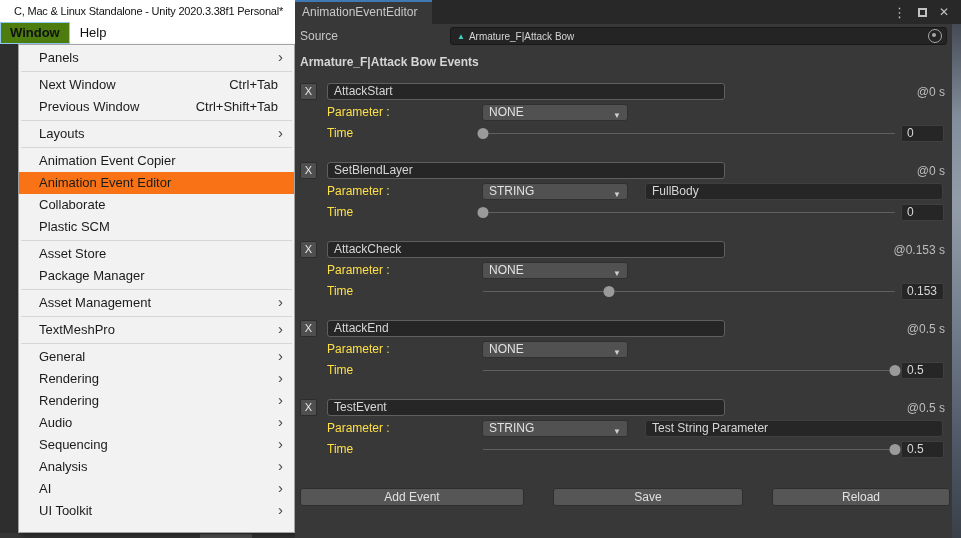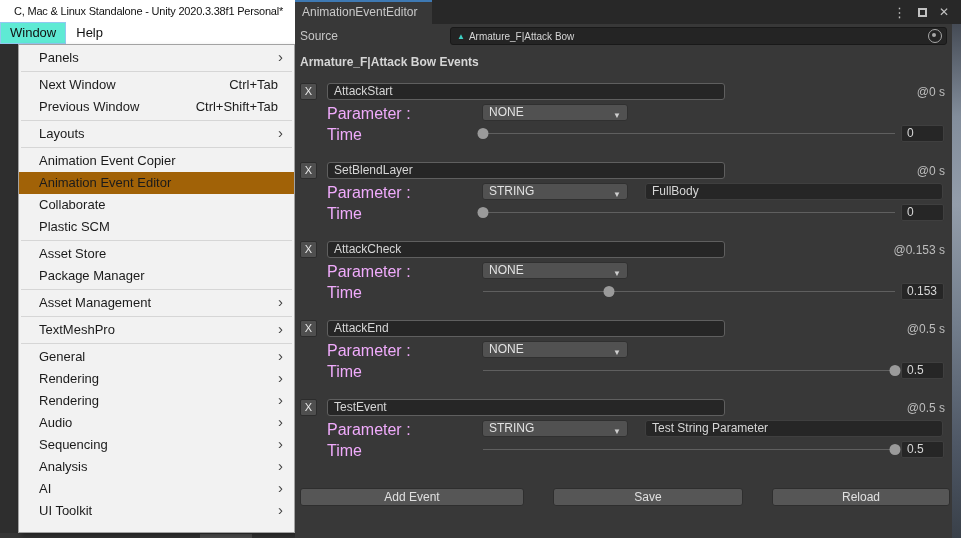--- a/index.html
+++ b/index.html
@@ -10,31 +10,31 @@
   }
   
   .left-host{position:absolute;left:0;top:0;width:295px;height:538px;background:#2e2e2e;}
   .titlebar{
     position:absolute;left:0;top:0;width:295px;height:22px;background:#ffffff;
     font-size:11px;letter-spacing:-0.2px;color:#111;line-height:22px;padding-left:14px;
     white-space:nowrap;overflow:hidden;box-sizing:border-box;
   }
   .menubar{position:absolute;left:0;top:22px;width:295px;height:22px;background:#ffffff;display:flex;font-size:13px;}
   .menubar-item{padding:0 10px;line-height:21px;color:#111;}
-  .menubar-item.active{background:#5eead4;border:1px solid #90c8f0;line-height:19px;padding:0 9px;}
+  .menubar-item.active{background:#4d7c0f;border:1px solid #90c8f0;line-height:19px;padding:0 9px;font-weight:bold;}
   .bottom-strip{position:absolute;left:0;top:533px;width:295px;height:5px;background:#353535;}
   .obscured-frag{position:absolute;left:200px;top:534px;width:52px;height:4px;background:#505050;}
   
   .menu-popup{
     position:absolute;left:18px;top:44px;width:277px;height:489px;background:#f2f2f2;
     border:1px solid #a3a3a3;box-sizing:border-box;padding-top:2px;
     box-shadow:3px 3px 5px rgba(0,0,0,0.35);overflow:hidden;
   }
   .mi{position:relative;height:22px;line-height:22px;font-size:13px;color:#1b1b1b;padding-left:20px;}
-  .mi.hl{background:#a16207;}
+  .mi.hl{background:#f97316;}
   .mi .sc{position:absolute;right:16px;top:0;}
   .mi .ar{position:absolute;right:11px;top:-1px;font-size:15px;color:#444;}
   .msep{height:1px;background:#d6d6d6;margin:2px 2px;}
   
   .panel{position:absolute;left:295px;top:0;width:696px;height:538px;background:#383838;}
   .edge-strip{position:absolute;left:657px;top:24px;width:9px;height:514px;
     background:linear-gradient(180deg,#454b55 0%,#828d9b 18%,#939daa 35%,#737e8c 58%,#4e5765 82%,#394049 100%);}
   .tabbar{position:absolute;left:0;top:0;width:666px;height:24px;background:#282828;}
   .tab{
     position:absolute;left:0;top:0;width:137px;height:24px;background:#383838;
@@ -64,21 +64,21 @@
     position:absolute;left:0;top:0;width:17px;height:17px;background:#4f4f4f;border:1px solid #2c2c2c;
     border-radius:2px;color:#e8e8e8;font-size:11px;text-align:center;line-height:15px;box-sizing:border-box;
   }
   .namefield{
     position:absolute;left:27px;top:0;width:398px;height:17px;background:#262626;
     border:1px solid #5f5f5f;border-radius:3px;box-sizing:border-box;
     color:#d6d6d6;font-size:12px;line-height:15px;padding-left:6px;
   }
   .at{position:absolute;right:0;top:2px;color:#bdbdbd;font-size:12px;}
   .rowb{position:absolute;left:27px;top:21px;height:17px;left:27px;right:0;}
-  .plabel{position:absolute;left:0;top:1px;font-size:16px;color:#f0abfc;}
+  .plabel{position:absolute;left:0;top:1px;font-size:12px;color:#fde047;}
   .dropdown{
     position:absolute;left:155px;top:0;width:146px;height:17px;background:#515151;
     border:1px solid #303030;border-radius:3px;box-sizing:border-box;
     color:#e2e2e2;font-size:12px;line-height:15px;padding-left:6px;
   }
   .dd-arrow{position:absolute;right:6px;top:3px;font-size:8px;color:#cfcfcf;}
   .strfield{
     position:absolute;left:318px;right:2px;top:0;height:17px;background:#262626;
     border:1px solid #3f3f3f;border-radius:3px;box-sizing:border-box;
     color:#d6d6d6;font-size:12px;line-height:15px;padding-left:6px;

